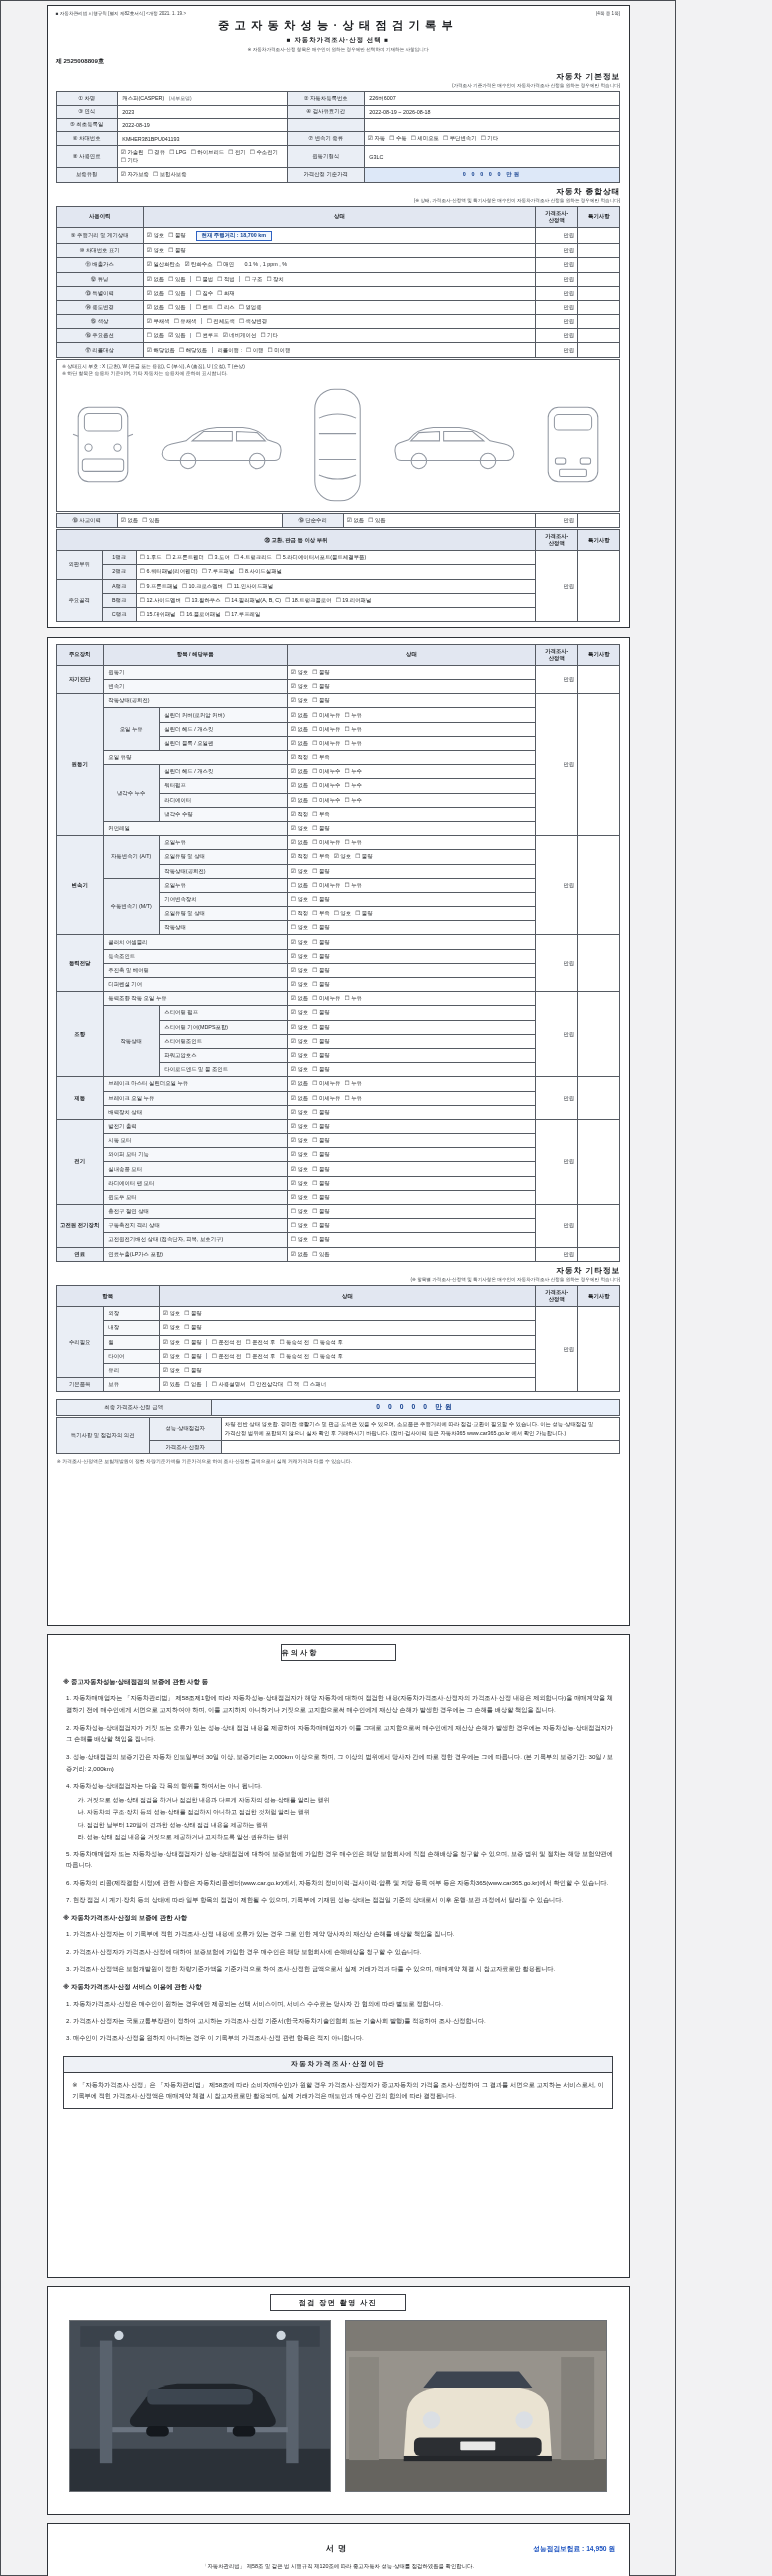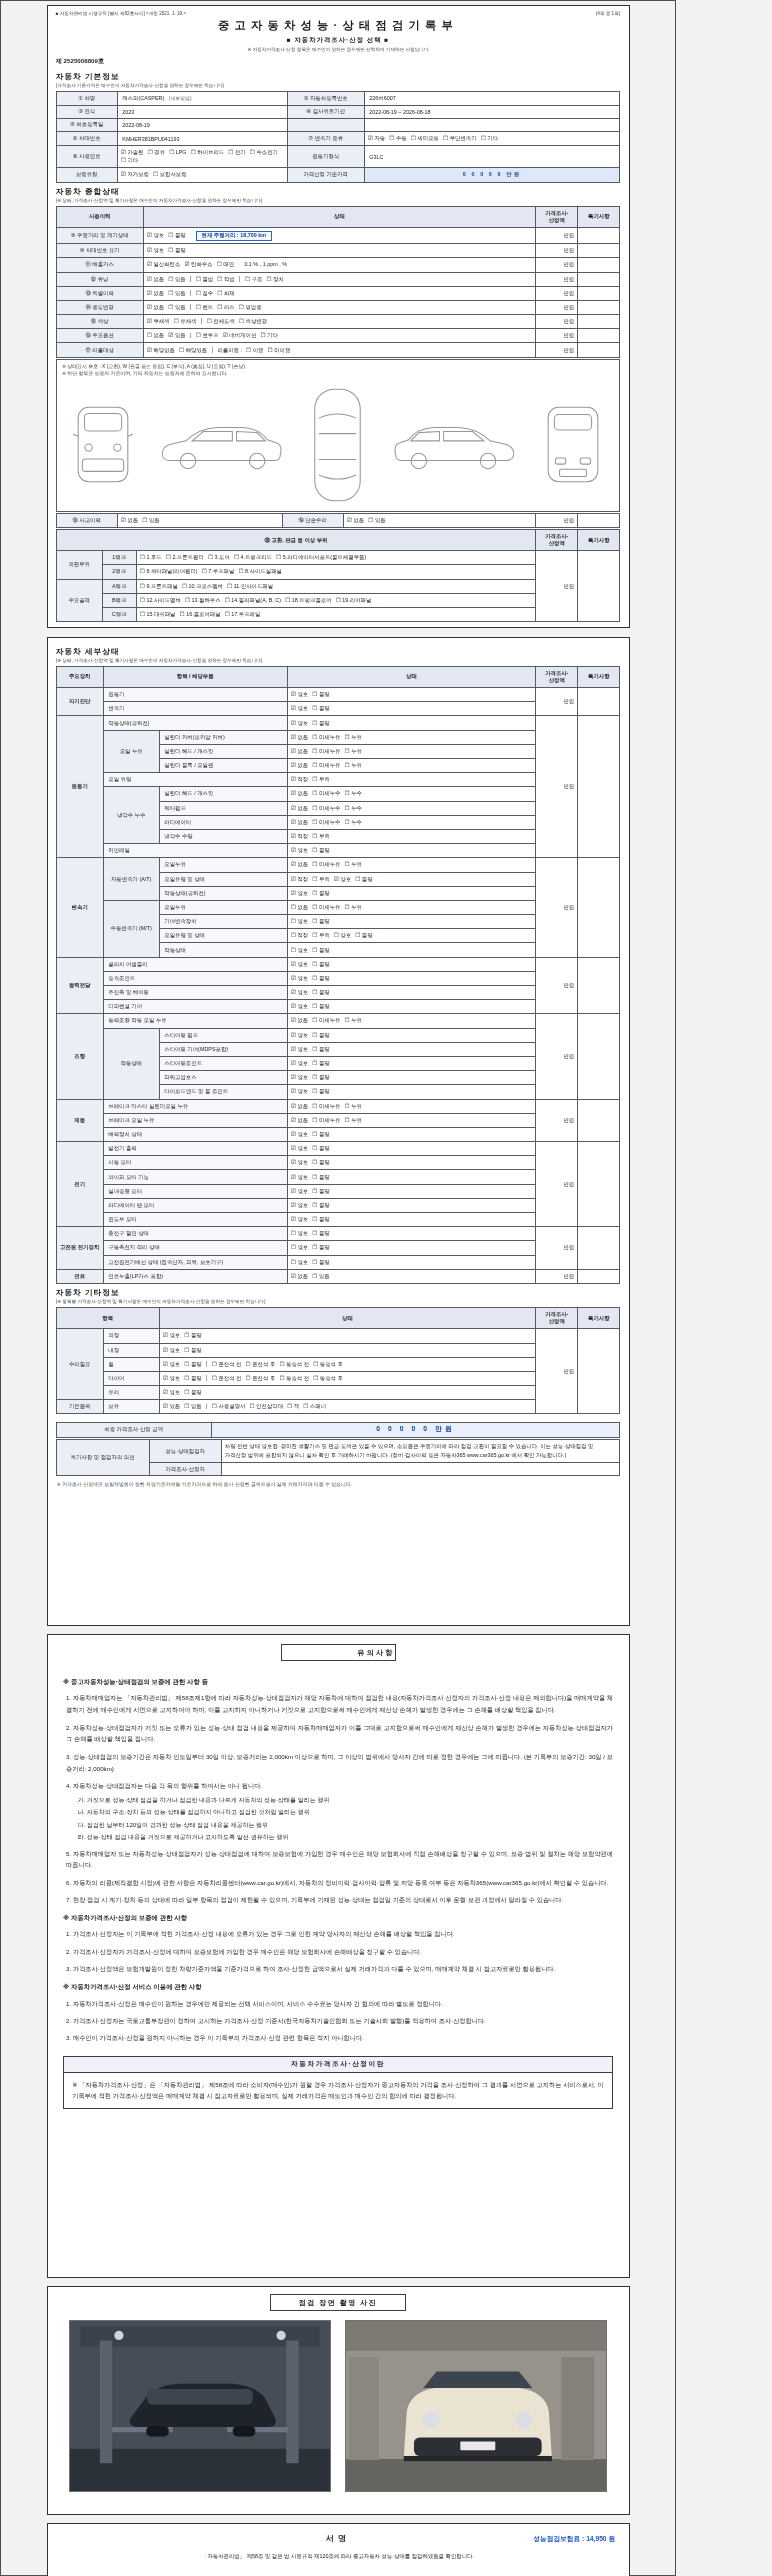--- a/index.html
+++ b/index.html
@@ -9,21 +9,21 @@
   .box{width:583px;margin:0 auto 8.2px;background:#fff;border:1px solid #2f3338;
        padding:5.2px 8.2px;box-sizing:border-box}
   .b2{min-height:989px}.b3{min-height:644px;padding:9.3px 15.5px}.b4{min-height:229px}.b5{min-height:77px}
 
   .meta-row{display:flex;justify-content:space-between;font-size:4.6px;color:#3a3d42;margin-bottom:2.1px}
   .doc-title{text-align:center;font-size:11.3px;font-weight:bold;letter-spacing:5.2px;margin-top:2.1px}
   .doc-sub{text-align:center;font-size:6.4px;font-weight:bold;margin-top:3.1px;letter-spacing:1px}
   .doc-note{text-align:center;font-size:4.6px;color:#44474c;margin-top:1.5px}
   .doc-no{font-size:6.2px;font-weight:bold;margin:5.2px 0 2.1px}
 
-  .sec-head{text-align:left;padding:4.1px 0 2.1px}
+  .sec-head{text-align:right;padding:4.1px 0 2.1px}
   .sec-title{font-size:7.7px;font-weight:bold;letter-spacing:1px}
   .sec-note{font-size:4.6px;color:#3c4046;margin-top:1px}
 
   table.ft{width:100%;border-collapse:collapse;table-layout:fixed;margin-top:1px}
   .ft th,.ft td{border:0.5px solid #565b63;font-size:5.4px;padding:2.6px 3.1px;
                 vertical-align:middle;word-break:keep-all;overflow:hidden}
   .ft th{background:#e2e7f1;font-weight:bold;text-align:center;padding:3.1px 2.1px}
   td.lbl{background:#eaeef5;text-align:center}
   td.dev{font-weight:bold}
   td.part{background:#f6f8fb;text-align:left;padding-left:4.6px}
@@ -42,37 +42,37 @@
   .acc-wrap{border:0.5px solid #565b63;margin-top:1px}
   .acc-legend{font-size:4.9px;color:#33363b;padding:3.1px 5.2px 1px;line-height:1.5}
   .diagrams{display:flex;align-items:center;justify-content:space-around;padding:6.2px 4.1px;min-height:120px}
   svg.car *{stroke:#9298a2;fill:none;stroke-width:2}
 
   .final-table td.final-val{background:#e9f0fb;font-weight:bold;color:#123e8d;
        letter-spacing:3.1px;text-align:center;font-size:6.7px}
   .op-text{font-size:5.4px;line-height:1.6;padding:4.1px;text-align:left}
   .final-note{font-size:4.9px;color:#3f434a;margin:4.1px 1px 0}
 
-  .nt-title{width:113px;margin:0 auto 17px;border:0.8px solid #3a3e44;text-align:right;
+  .nt-title{width:113px;margin:0 auto 17px;border:0.8px solid #3a3e44;text-align:left;
             font-weight:bold;font-size:7.2px;padding:2.6px 0;letter-spacing:2.1px}
   .nt-head{font-weight:bold;font-size:6.4px;margin:8.2px 0 5.2px}
   .nt-item{font-size:6.2px;line-height:1.9;margin:0 0 5.7px 3.1px;text-align:justify}
   .nt-sub{font-size:6px;line-height:1.75;margin:-2.6px 0 4.6px 14.4px}
   .nt-box{border:0.8px solid #3a3e44;margin-top:11.3px}
   .nt-box-title{border-bottom:0.5px solid #3a3e44;background:#eef1f6;text-align:center;
                 font-weight:bold;font-size:6.7px;padding:3.1px 0;letter-spacing:1.5px}
   .nt-box-body{padding:6.2px 8.2px;font-size:6.2px;line-height:1.85;text-align:justify}
 
   .ph-title{width:134px;margin:2.1px auto 6.2px;border:0.8px solid #3a3e44;text-align:center;
             font-weight:bold;font-size:7px;padding:2.6px 0;letter-spacing:1.5px}
   .photos{display:flex;justify-content:center;gap:13.4px;padding:2.1px 0 5.2px}
   .photo{width:260px;height:170px;border:0.5px solid #6d7176;background:#555;overflow:hidden}
   .photo svg{display:block}
 
-  .sig-row{position:relative;height:16.5px;margin-top:4px}
+  .sig-row{position:relative;height:16.5px;margin-top:14px}
   .sig-title{position:absolute;left:0;right:0;text-align:center;font-size:8.2px;font-weight:bold;letter-spacing:4.1px}
   .sig-insurance{position:absolute;right:5.2px;top:1.5px;font-size:6.7px;font-weight:bold;color:#1d53c0}
   .sig-line{text-align:center;font-size:5.4px;margin-top:3.6px}
 </style>
 </head>
 <body>
 
 <div class="sheet">
 
   <div class="box b1">
@@ -322,24 +322,20 @@
       </tr>
       <tr>
         <td class="lbl">C랭크</td>
         <td class="opts"><span class="opt"><span class="bx">☐</span><span class="ot">15.대쉬패널</span></span><span class="opt"><span class="bx">☐</span><span class="ot">16.플로어패널</span></span><span class="opt"><span class="bx">☐</span><span class="ot">17.루프레일</span></span></td>
       </tr>
     </tbody>
       </table>
   </div>
 
   <div class="box b2">
-    <div class="sec-head">
-      <span class="sec-title">자동차 세부상태</span>
-      <div class="sec-note">(※ 상태, 가격조사·산정액 및 특기사항은 매수인이 자동차가격조사·산정을 원하는 경우에만 적습니다)</div>
-    </div>
     <table class="ft">
       <colgroup>
           <col style="width:47px">
           <col style="width:56px">
           <col style="width:128px">
           <col>
           <col style="width:42px">
           <col style="width:42px">
         </colgroup>
       <thead>

